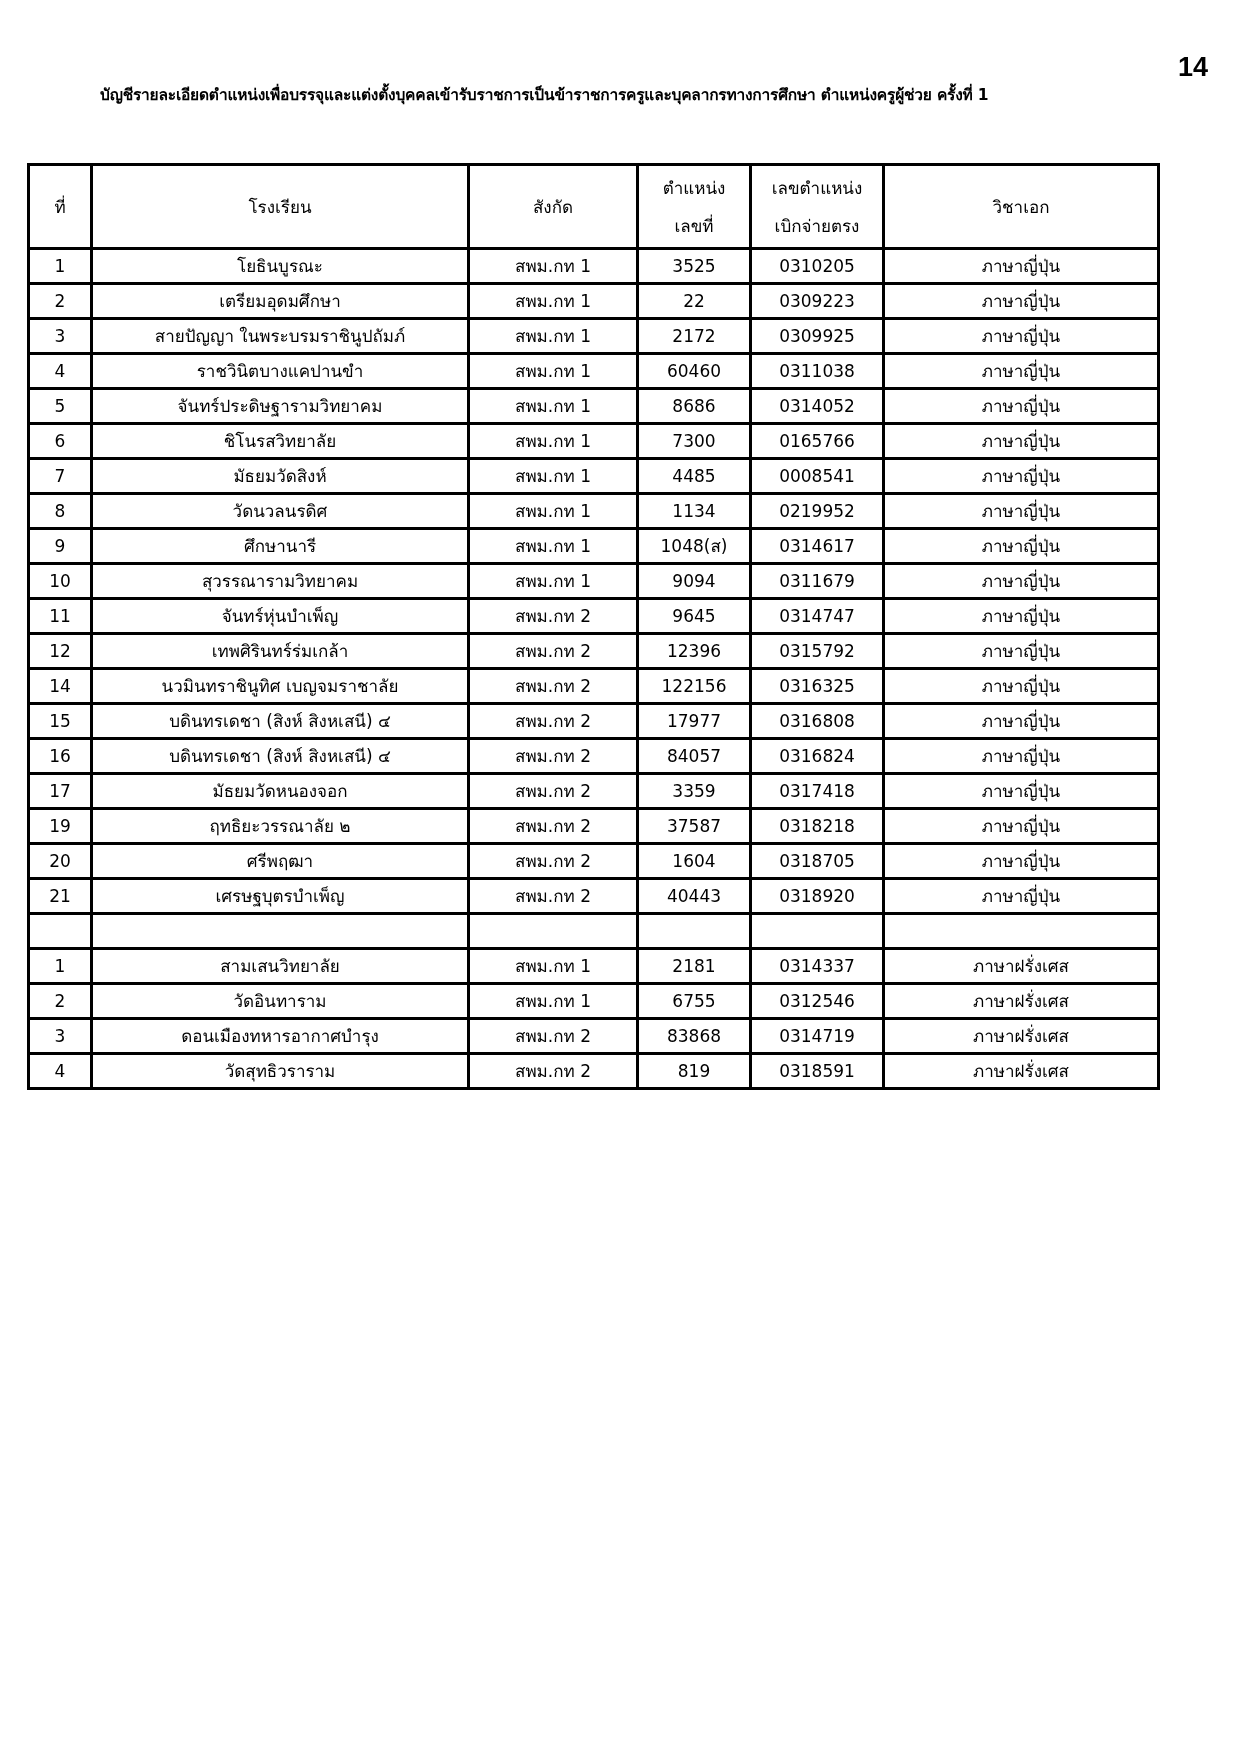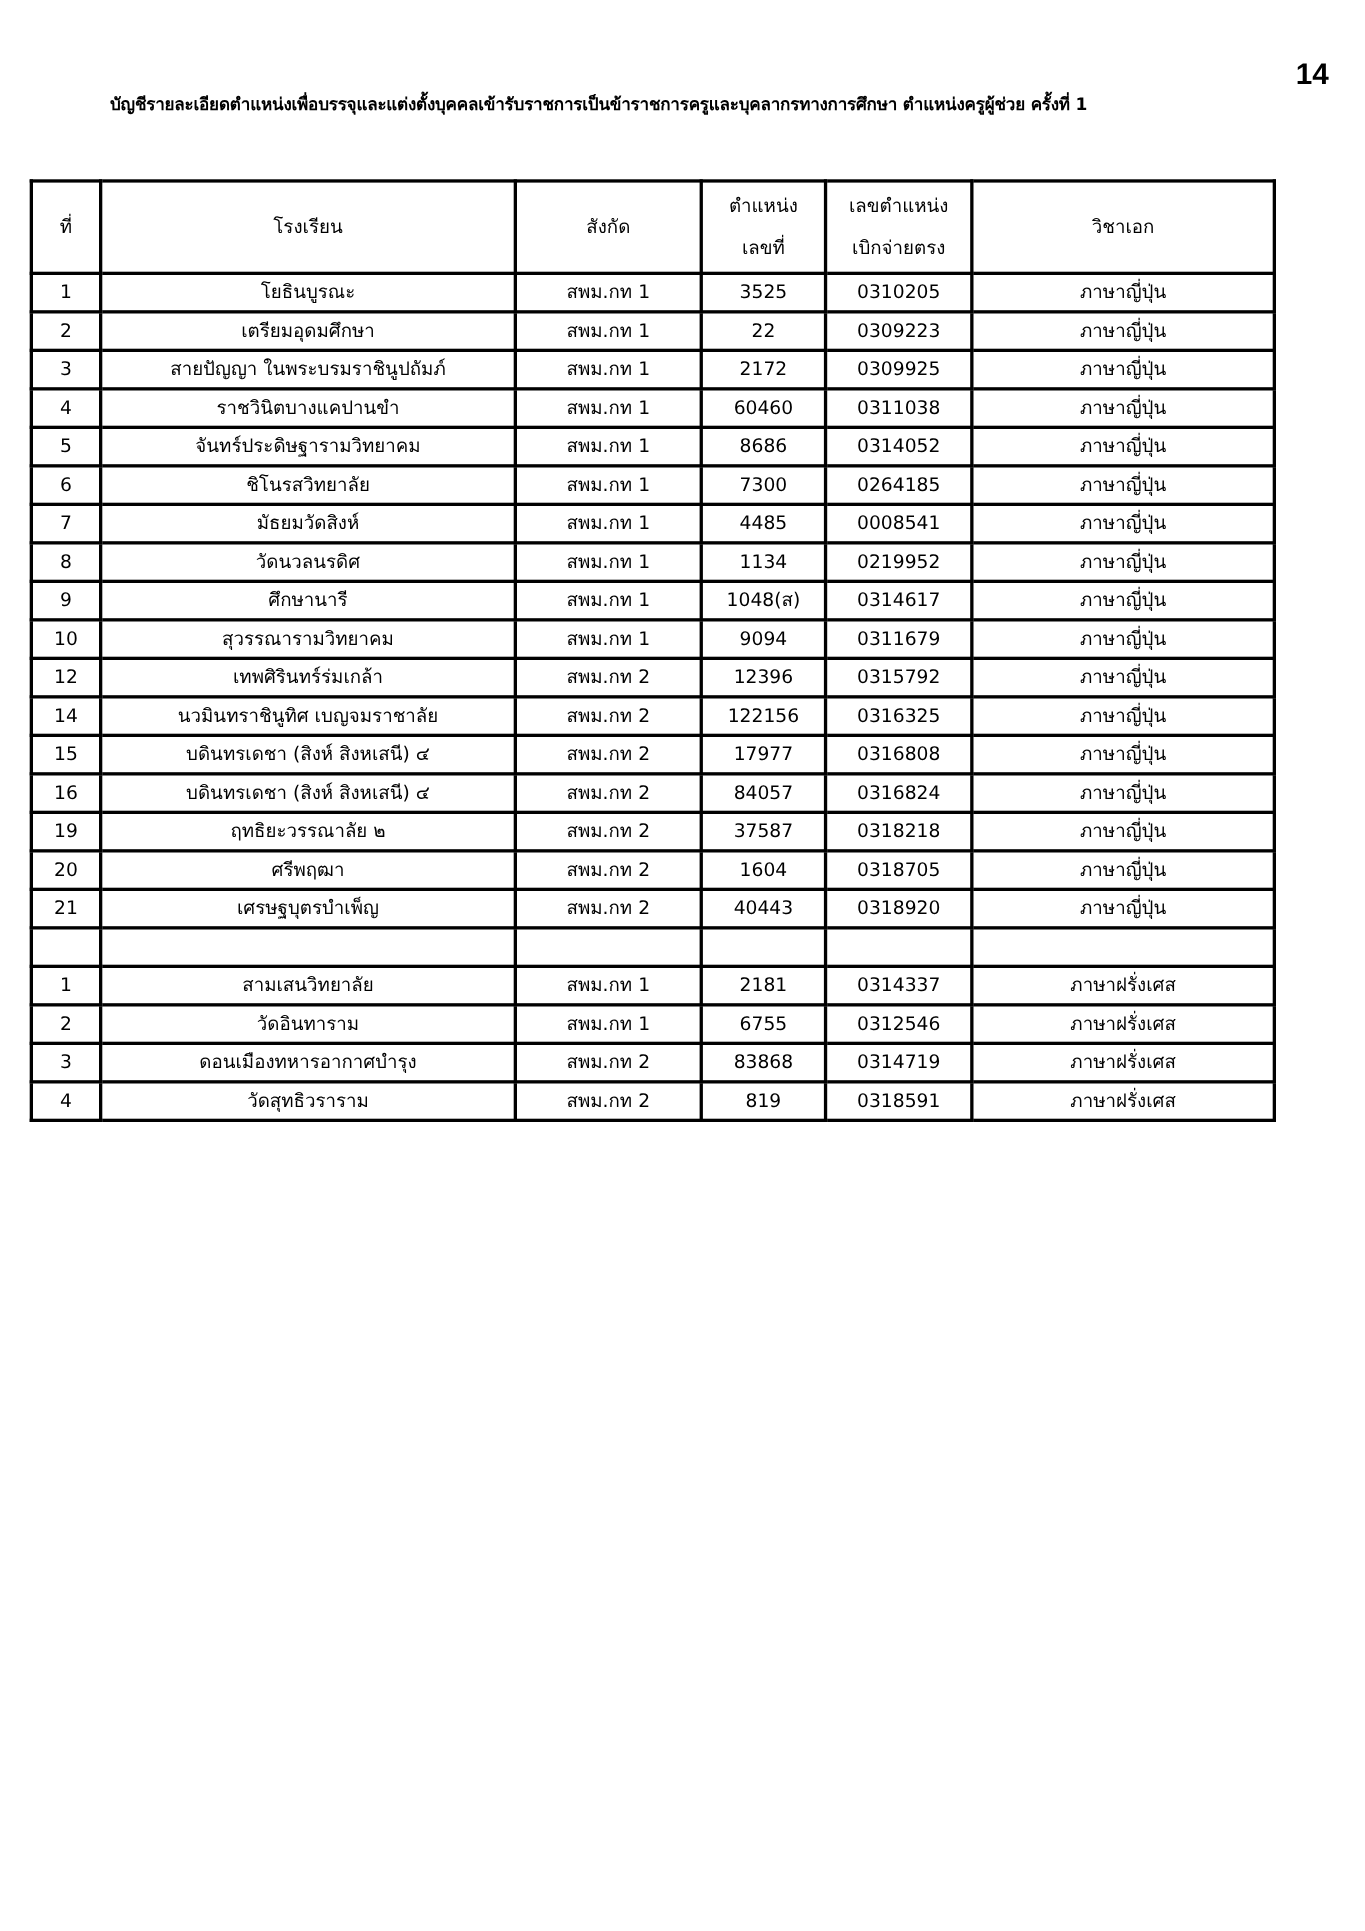--- a/index.html
+++ b/index.html
@@ -147,21 +147,21 @@
         <td class="left">สพม.กท 1</td>
         <td class="center">8686</td>
         <td class="center">0314052</td>
         <td class="center">ภาษาญี่ปุ่น</td>
       </tr>
       <tr>
         <td class="center">6</td>
         <td class="left">ชิโนรสวิทยาลัย</td>
         <td class="left">สพม.กท 1</td>
         <td class="center">7300</td>
-        <td class="center">0264185</td>
+        <td class="center">0165766</td>
         <td class="center">ภาษาญี่ปุ่น</td>
       </tr>
       <tr>
         <td class="center">7</td>
         <td class="left">มัธยมวัดสิงห์</td>
         <td class="left">สพม.กท 1</td>
         <td class="center">4485</td>
         <td class="center">0008541</td>
         <td class="center">ภาษาญี่ปุ่น</td>
       </tr>
@@ -183,20 +183,28 @@
       </tr>
       <tr>
         <td class="center">10</td>
         <td class="left">สุวรรณารามวิทยาคม</td>
         <td class="left">สพม.กท 1</td>
         <td class="center">9094</td>
         <td class="center">0311679</td>
         <td class="center">ภาษาญี่ปุ่น</td>
       </tr>
       <tr>
+        <td class="center">11</td>
+        <td class="left">จันทร์หุ่นบำเพ็ญ</td>
+        <td class="left">สพม.กท 2</td>
+        <td class="center">9645</td>
+        <td class="center">0314747</td>
+        <td class="center">ภาษาญี่ปุ่น</td>
+      </tr>
+      <tr>
         <td class="center">12</td>
         <td class="left">เทพศิรินทร์ร่มเกล้า</td>
         <td class="left">สพม.กท 2</td>
         <td class="center">12396</td>
         <td class="center">0315792</td>
         <td class="center">ภาษาญี่ปุ่น</td>
       </tr>
       <tr>
         <td class="center">14</td>
         <td class="left">นวมินทราชินูทิศ เบญจมราชาลัย</td>
@@ -212,20 +220,28 @@
         <td class="center">17977</td>
         <td class="center">0316808</td>
         <td class="center">ภาษาญี่ปุ่น</td>
       </tr>
       <tr>
         <td class="center">16</td>
         <td class="left">บดินทรเดชา (สิงห์ สิงหเสนี) ๔</td>
         <td class="left">สพม.กท 2</td>
         <td class="center">84057</td>
         <td class="center">0316824</td>
+        <td class="center">ภาษาญี่ปุ่น</td>
+      </tr>
+      <tr>
+        <td class="center">17</td>
+        <td class="left">มัธยมวัดหนองจอก</td>
+        <td class="left">สพม.กท 2</td>
+        <td class="center">3359</td>
+        <td class="center">0317418</td>
         <td class="center">ภาษาญี่ปุ่น</td>
       </tr>
       <tr>
         <td class="center">19</td>
         <td class="left">ฤทธิยะวรรณาลัย ๒</td>
         <td class="left">สพม.กท 2</td>
         <td class="center">37587</td>
         <td class="center">0318218</td>
         <td class="center">ภาษาญี่ปุ่น</td>
       </tr>

